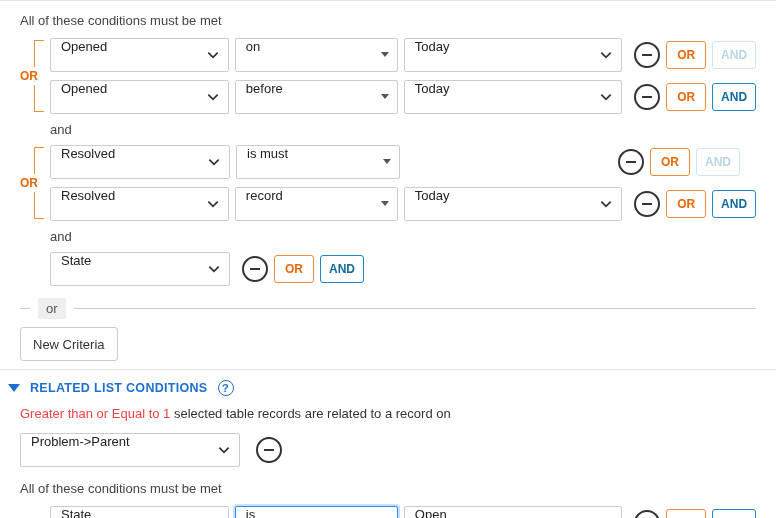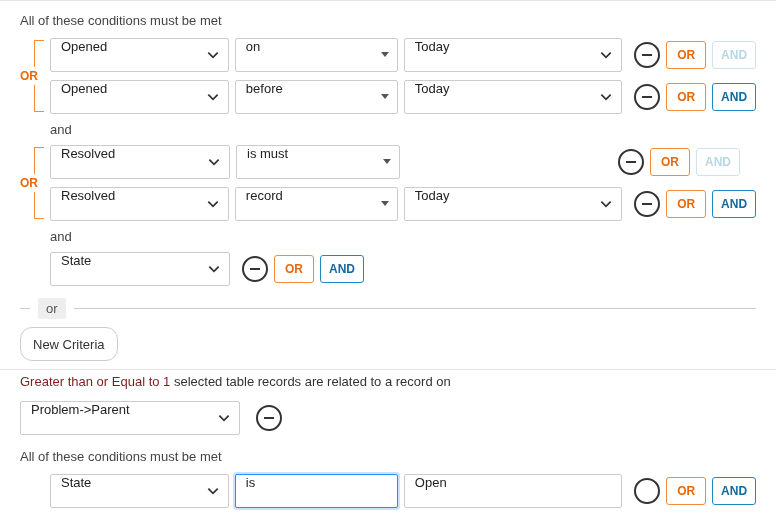--- a/index.html
+++ b/index.html
@@ -112,21 +112,21 @@
   .or-sep .line { flex: 0 0 10px; border-top: 1px solid #ccc; }
   .or-sep .rest { flex: 1; border-top: 1px solid #ccc; }
   .or-sep .chip {
     background: #eee; color: #555;
     padding: 3px 8px; border-radius: 2px; font-size: 13px;
     border: none; cursor: pointer;
   }
   .btn-plain {
     height: 34px;
     border: 1px solid #ccc;
-    border-radius: 12px;
+    border-radius: 3px;
     background: #fff;
     padding: 0 12px;
     font-size: 13px;
     color: #333;
     cursor: pointer;
   }
   .related-header {
     display: flex; align-items: center; gap: 10px;
     padding: 10px 8px 6px 8px;
     color: #1e70d0;
@@ -139,21 +139,21 @@
     border-left: 6px solid transparent;
     border-right: 6px solid transparent;
     border-top: 8px solid #1e70d0;
   }
   .help {
     width: 16px; height: 16px; border: 1.5px solid #1e70d0; border-radius: 50%;
     display: flex; align-items: center; justify-content: center;
     color: #1e70d0; font-size: 11px; font-weight: 700;
   }
   .rel-line { color: #333; margin: 4px 0 8px 0; }
-  .rel-line .lnk { color: #7f1d1d; cursor: pointer; }
+  .rel-line .lnk { color: #ef4444; cursor: pointer; }
 </style>
 </head>
 <body>
 
 <div class="pane">
   <div class="inner">
     <div class="section-label">All of these conditions must be met</div>
 
     
     <div class="or-group">
@@ -283,20 +283,25 @@
       <span class="line"></span>
       <button class="chip">or</button>
       <span class="rest"></span>
     </div>
 
     <button class="btn-plain">New Criteria</button>
   </div>
 </div>
 
 <div class="pane">
+  <div class="related-header">
+    <span class="tri-down"></span>
+    <span>RELATED LIST CONDITIONS</span>
+    <span class="help">?</span>
+  </div>
 
   <div class="inner" style="padding-top:0">
     <div class="rel-line">
       <span class="lnk">Greater than or Equal to 1</span><span> selected table records are related to a record on</span>
     </div>
 
     <div class="row" style="padding-left:0">
       <div class="sel w200">
         <span class="sel-text">Problem-&gt;Parent</span>
         <svg class="chev-heavy" width="14" height="14" viewBox="0 0 24 24">

